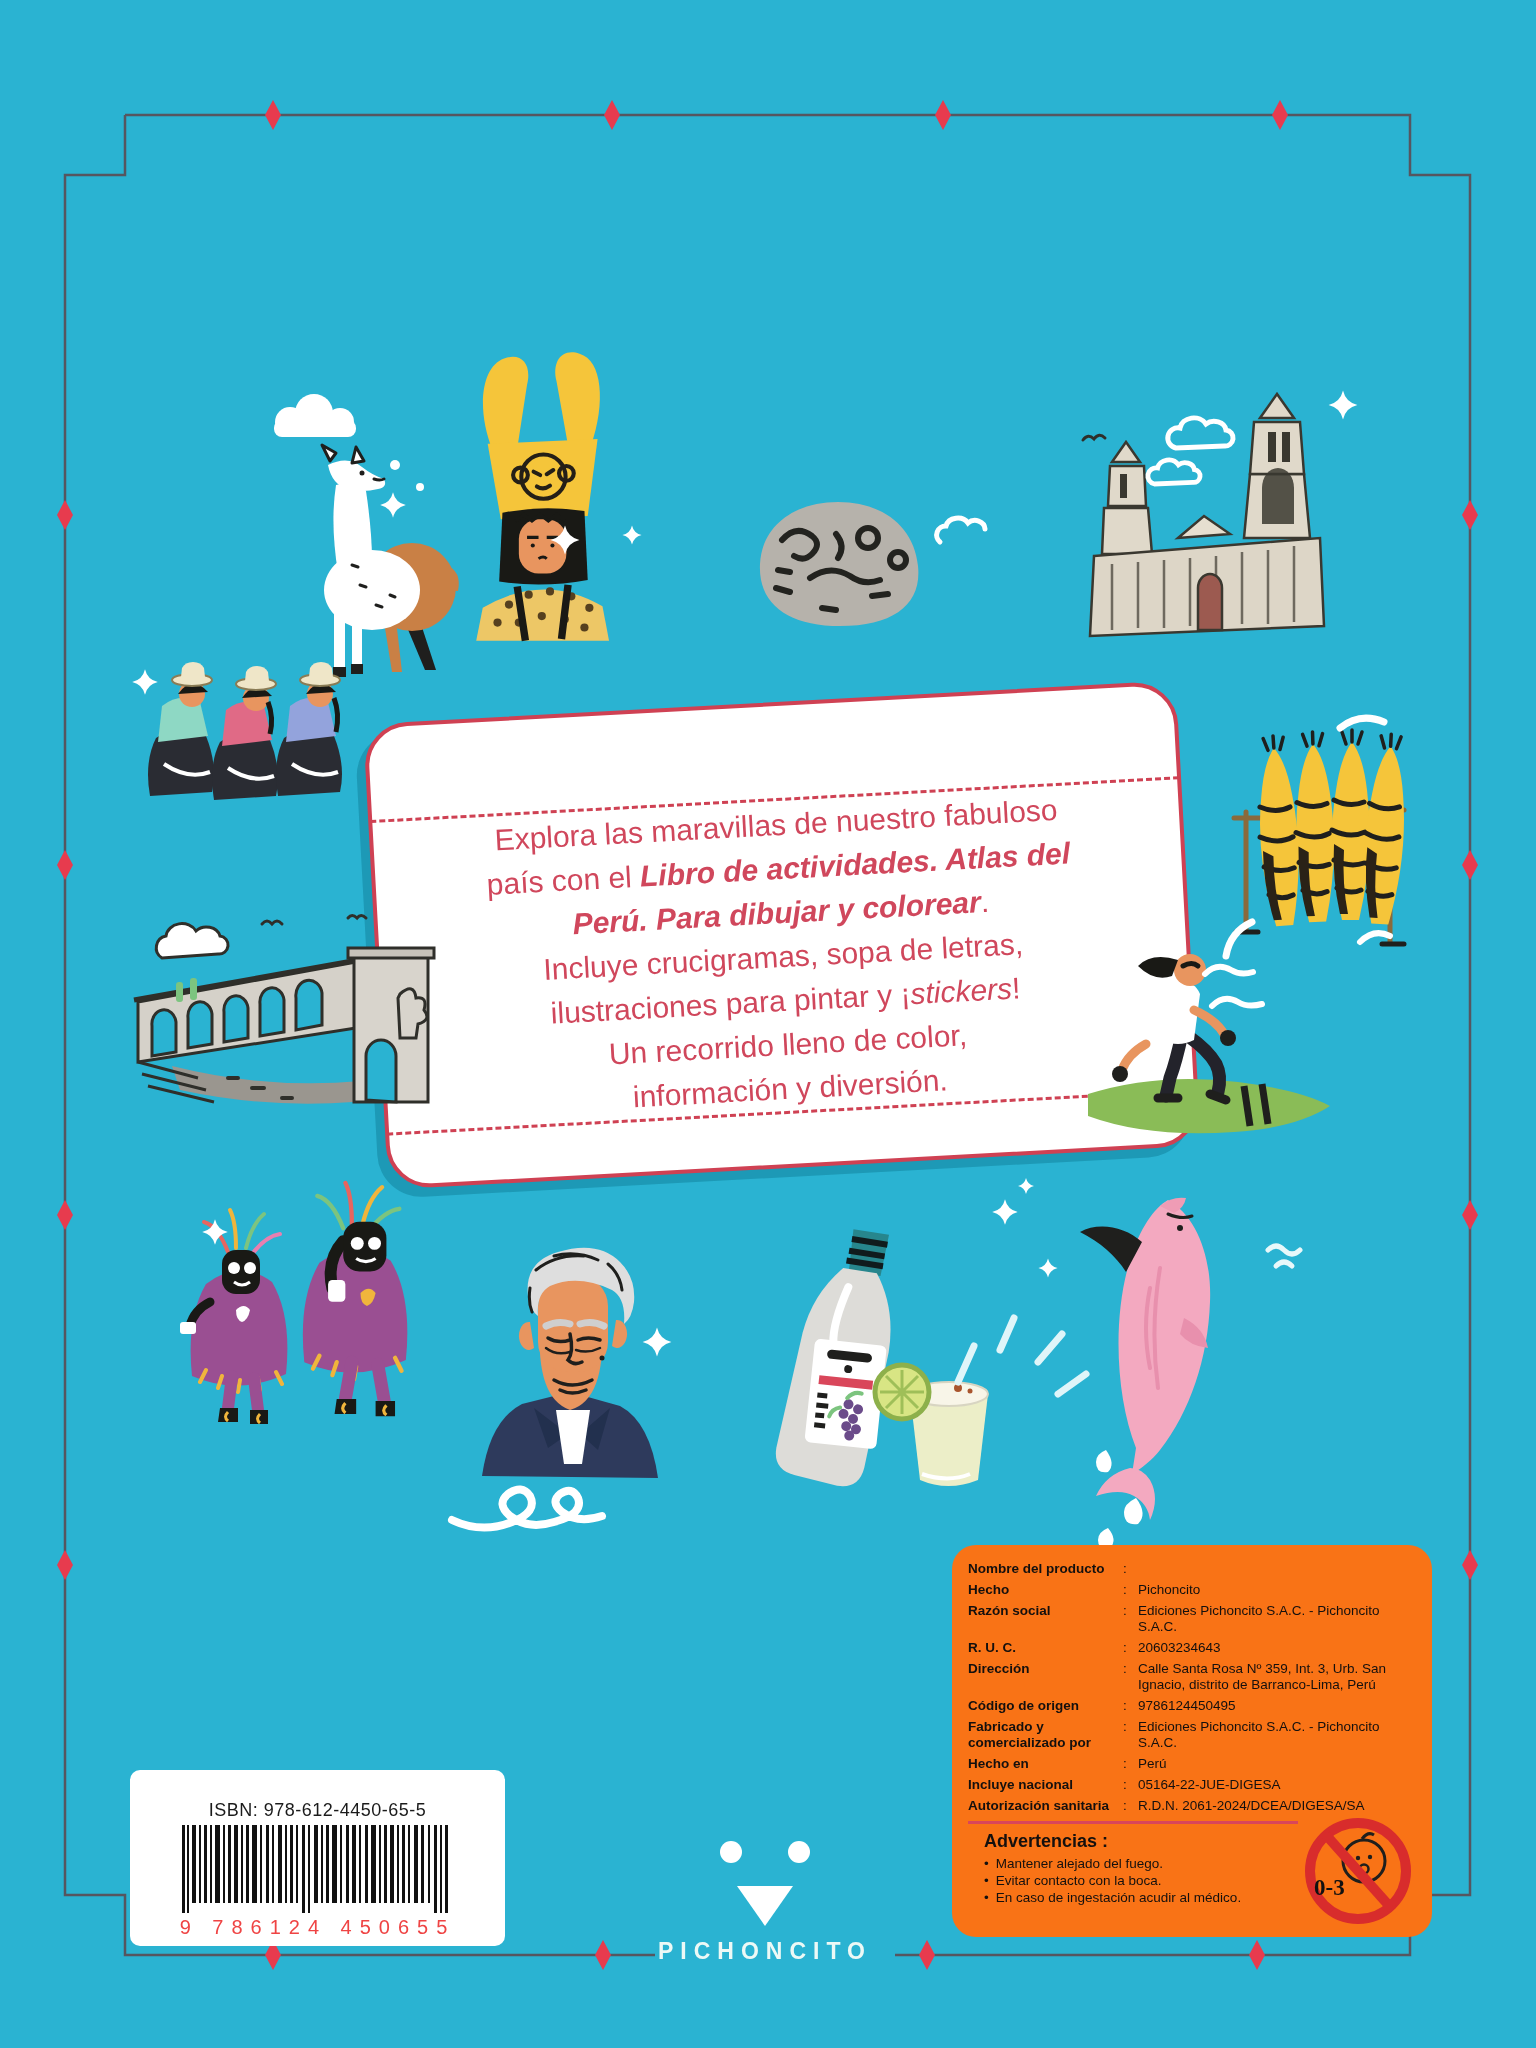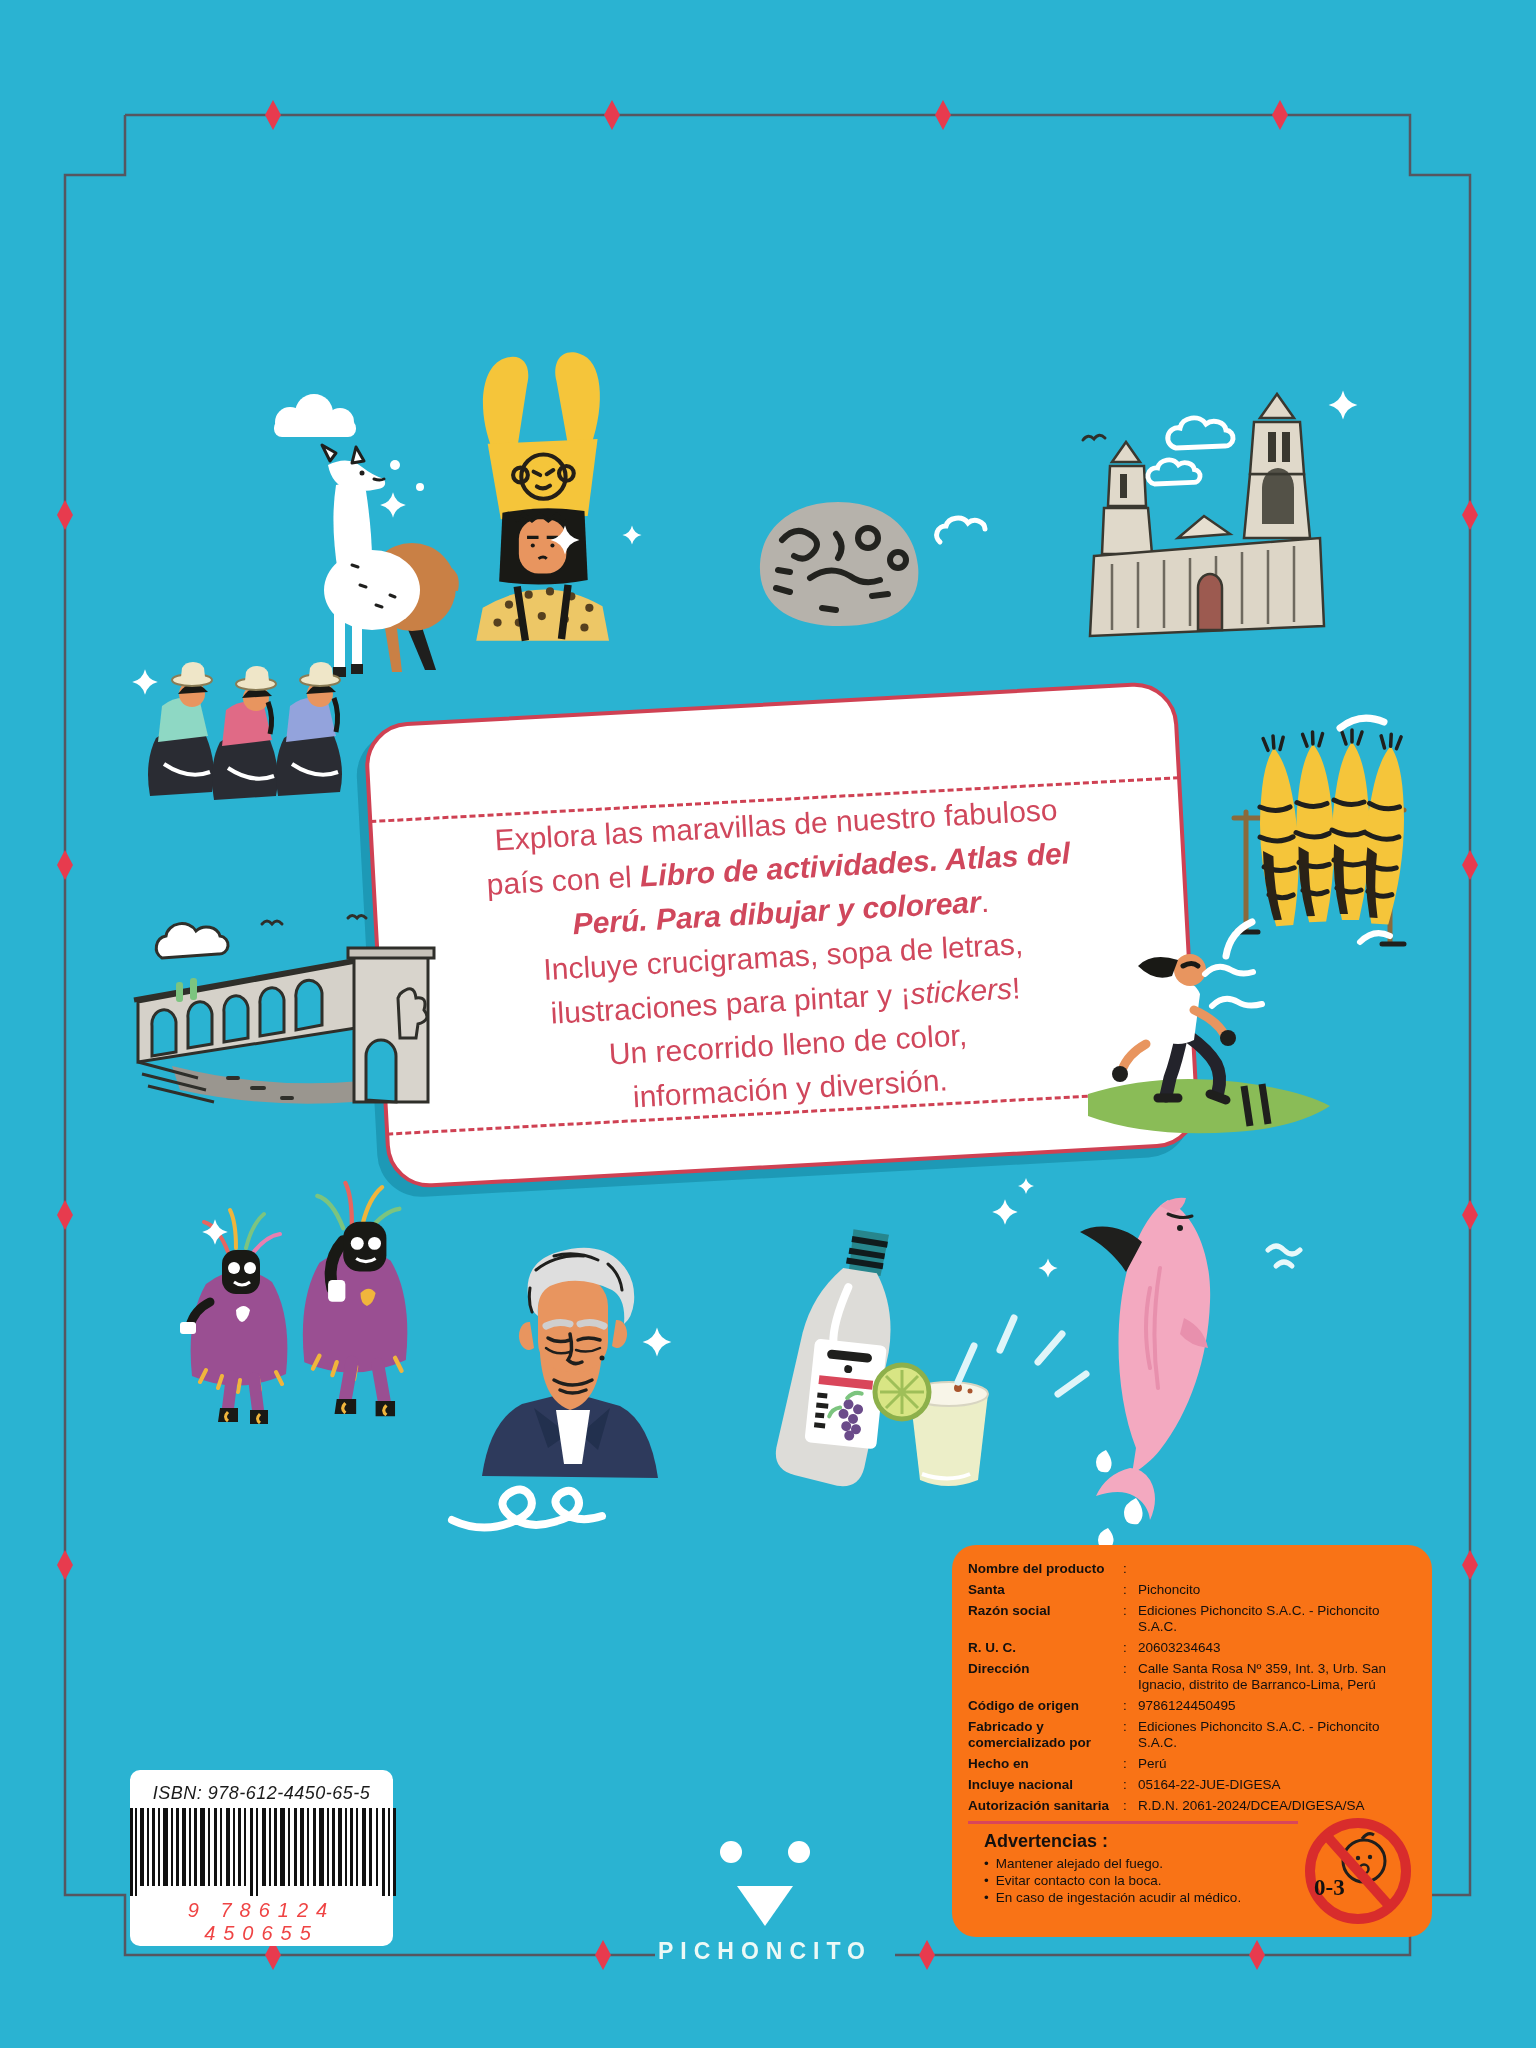--- a/index.html
+++ b/index.html
@@ -28,22 +28,22 @@
   .row .lbl{font-weight:bold;white-space:pre-line;}
   .row .val{white-space:pre-line;}
   .info-divider{height:3px;background:#d9465a;width:330px;margin:7px 0 7px 0;}
   .warn{position:relative;min-height:100px;}
   .warn-title{font-weight:bold;font-size:18px;margin:0 0 3px 16px;}
   .w-item{display:flex;gap:7px;margin-left:16px;font-size:13.5px;line-height:17px;}
   .badge{position:absolute;right:4px;bottom:-2px;width:120px;height:120px;}
   .age-label{position:absolute;left:16px;top:62px;font-size:23px;font-weight:bold;color:#111;font-family:Liberation Serif, serif;}
 
   
-  .bar-box{position:absolute;left:130px;top:1770px;width:263px;height:176px;background:#fff;
-    border-radius:10px;z-index:4;text-align:center;box-sizing:border-box;padding-top:13px;font-style:italic;}
+  .bar-box{position:absolute;left:130px;top:1770px;width:375px;height:176px;background:#fff;
+    border-radius:10px;z-index:4;text-align:center;box-sizing:border-box;padding-top:30px;}
   .isbn{font-size:18px;color:#1b1b1b;letter-spacing:.5px;}
   .digits{font-size:20px;color:#ef4444;letter-spacing:8px;margin-top:-1px;}
 
   
   .logo{position:absolute;left:630px;top:1836px;width:270px;z-index:4;text-align:center;}
   .wordmark{font-size:23px;font-weight:bold;letter-spacing:7px;color:#ecf9f6;margin-top:2px;}
 </style>
 </head>
 <body>
 
@@ -464,21 +464,21 @@
     <path d="M1360,942 q14,-14 30,-6"></path>
   </g>
 </svg>
 
 <div class="info-box">
   <div class="row">
         <span class="lbl">Nombre del producto</span>
         <span>:</span>
       </div>
   <div class="row">
-        <span class="lbl">Santa</span>
+        <span class="lbl">Hecho</span>
         <span>:</span>
         <span class="val">Pichoncito</span>
       </div>
   <div class="row">
         <span class="lbl">Razón social</span>
         <span>:</span>
         <span class="val">Ediciones Pichoncito S.A.C. - Pichoncito S.A.C.</span>
       </div>
   <div class="row">
         <span class="lbl">R. U. C.</span>

